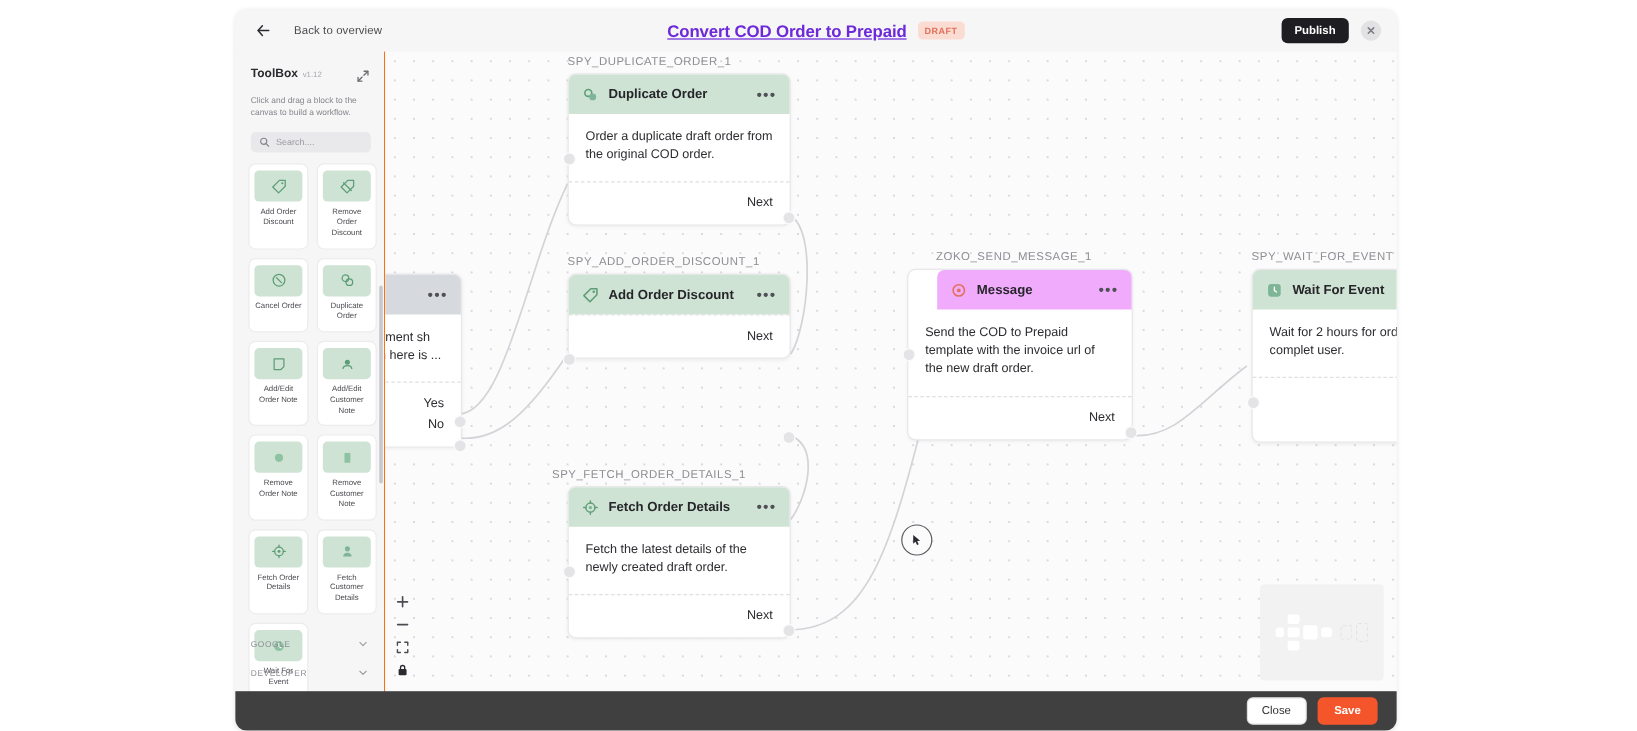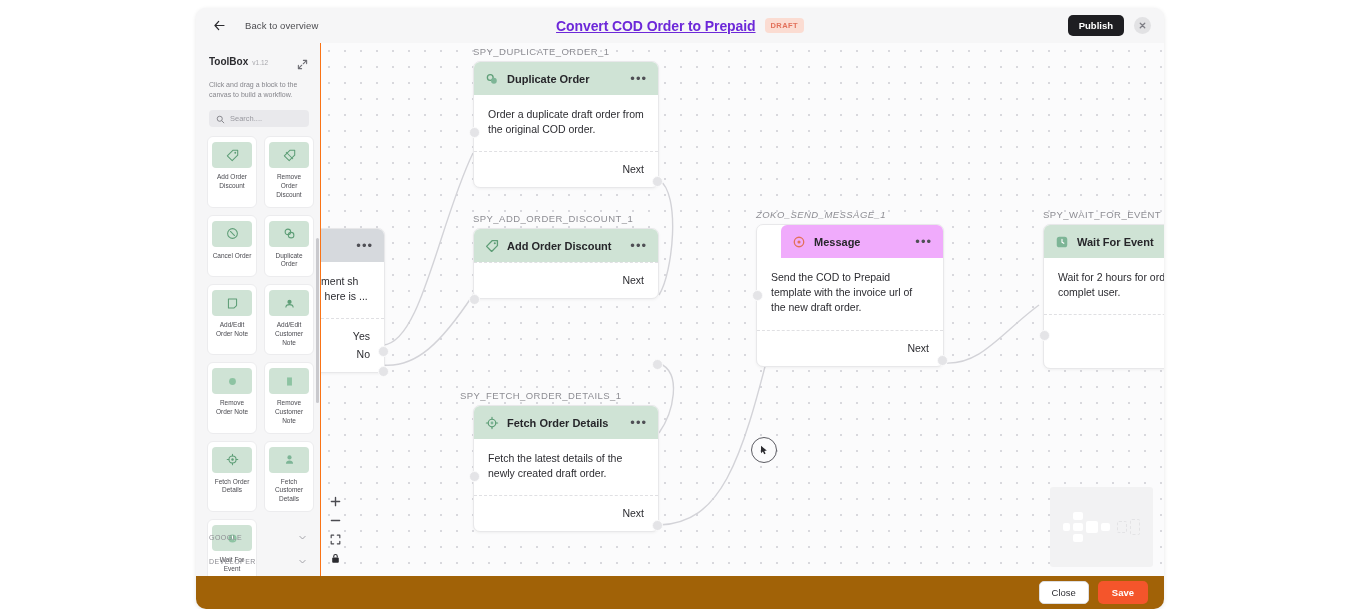--- a/index.html
+++ b/index.html
@@ -146,21 +146,21 @@
   }
   .mm-g{display:flex;gap:3px;align-items:center;}
   .mm-b{background:#fff;border-radius:2px;}
   .mm-d{border:1px dashed #e3e3e5;border-radius:2px;}
   .click-ring{
     position:absolute;width:24px;height:24px;border-radius:50%;
     border:1.5px solid #5b5b62;display:flex;align-items:center;justify-content:center;
   }
   
   .app-footer{
-    position:absolute;left:0;bottom:0;width:968px;height:33px;background:#a16207;
+    position:absolute;left:0;bottom:0;width:968px;height:33px;background:#404040;
     display:flex;align-items:center;justify-content:flex-end;gap:9px;padding-right:16px;
     box-sizing:border-box;
   }
   .btn-close{
     background:#fff;border:1px solid #dddde0;border-radius:5px;
     font-size:9.5px;color:#2f2f34;padding:5px 12px;cursor:pointer;
     font-family:"Liberation Sans", sans-serif;
   }
   .btn-save{
     background:#f4552b;border:none;border-radius:5px;
@@ -429,21 +429,21 @@
           <span class="dots">•••</span>
         </div>
         <div class="node-body">Fetch the latest details of the newly created draft order.</div>
         <div class="node-foot">
           <div class="out">Next</div>
         </div>
         <div class="port" style="left:-5px;top:65px;"></div>
         <div class="port" style="right:-5px;top:114px;"></div>
       </div>
 
-      <div class="node-id" style="left:435px;top:166px;font-style:italic;">ZOKO_SEND_MESSAGE_1</div>
+      <div class="node-id" style="left:459px;top:166px;">ZOKO_SEND_MESSAGE_1</div>
       <div class="node" style="left:435px;top:181px;width:186px;">
         <div class="node-head salmon">
           <span class="node-ico">
             <svg width="14" height="14" viewBox="0 0 16 16">
                 <circle cx="8" cy="8" r="5.4" fill="none" stroke="#e2705a" stroke-width="1.5"></circle>
                 <circle cx="8" cy="8" r="1.8" fill="#e2705a"></circle>
               </svg>
           </span>
           <span class="node-title">Message</span>
           <span class="dots">•••</span>

